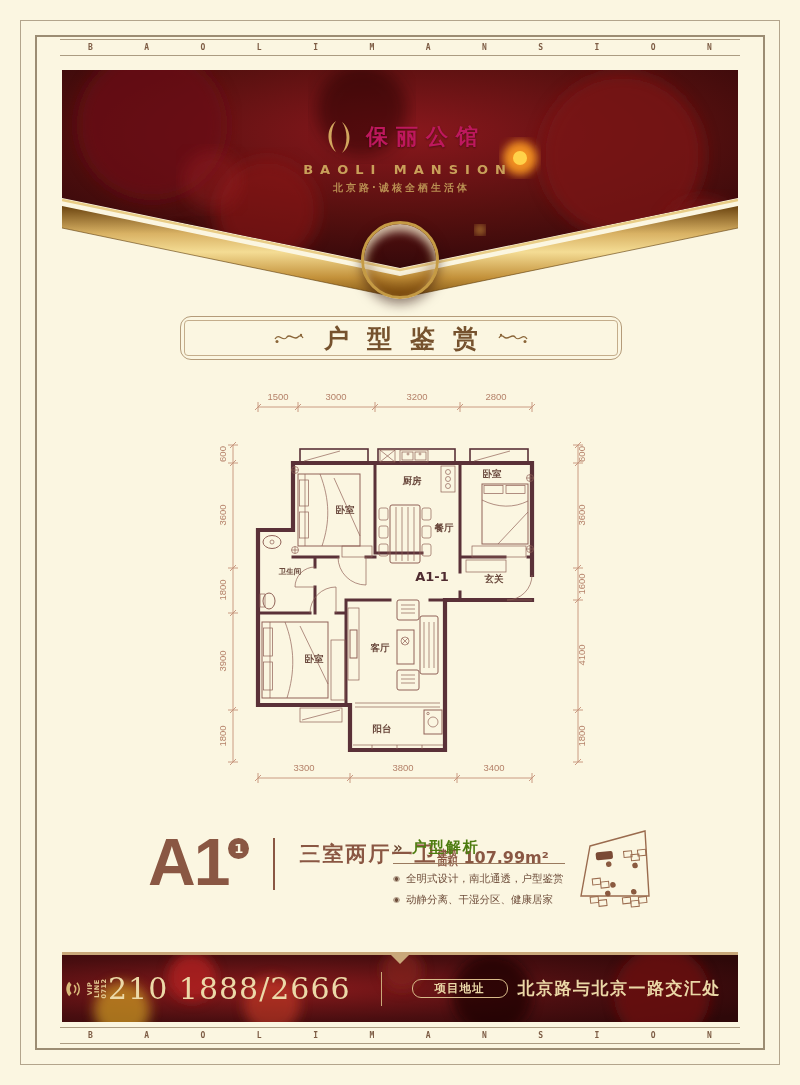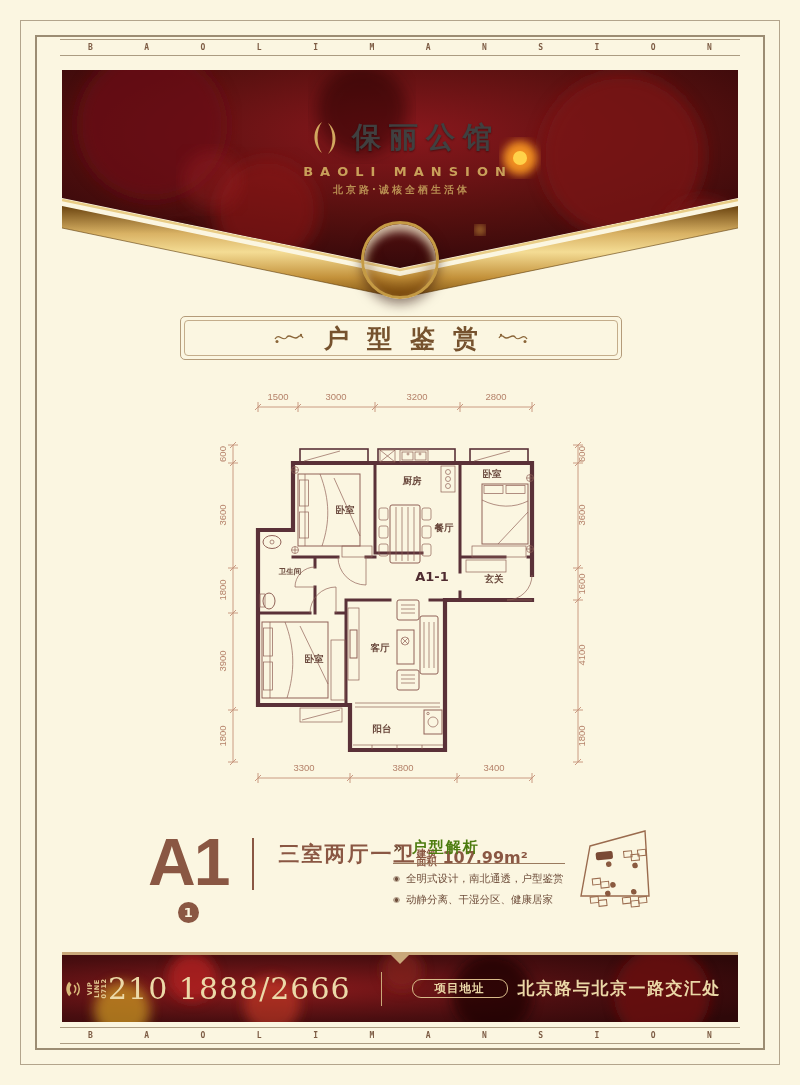--- a/index.html
+++ b/index.html
@@ -13,48 +13,48 @@
          border-bottom:1px solid #ab9c82;display:flex;justify-content:space-between;align-items:center;
          padding:0 28px;box-sizing:border-box;font-family:"DejaVu Sans Mono",monospace;
          font-size:8px;font-weight:bold;color:#7d5c44;}
   .strip-top{top:39px;} .strip-bottom{top:1027px;}
   
   .banner-top{position:absolute;left:62px;top:70px;width:676px;height:232px;}
   .banner-top svg.bg{position:absolute;left:0;top:0;}
   .logo-block{position:absolute;left:0;top:48px;width:676px;display:flex;flex-direction:column;
               align-items:center;}
   .logo-row{display:flex;align-items:center;gap:10px;}
-  .logo-cn{font-size:29px;font-weight:bold;color:#404040;letter-spacing:8px;margin-right:-8px;
+  .logo-cn{font-size:22px;font-weight:bold;color:#be185d;letter-spacing:8px;margin-right:-8px;
            text-shadow:0 1px 2px rgba(0,0,0,.4);}
   .logo-en{margin-top:6px;font-size:13px;color:#c9a05a;letter-spacing:7px;margin-right:-7px;font-weight:bold;margin-left:9px;}
   .logo-tag{margin-top:4px;font-size:10px;color:#b98f52;letter-spacing:3px;margin-right:-3px;font-weight:bold;}
   .sphere{position:absolute;left:299px;top:151px;width:78px;height:78px;border-radius:50%;
           background:radial-gradient(circle at 38% 30%,#fdf2c6 0%,#f5d27e 22%,#dca747 52%,#aa701d 80%,#femergency 100%,#8a5812 100%);
           border:3px solid #c59b45;box-sizing:border-box;
           box-shadow:0 5px 12px rgba(40,10,5,.5), inset 0 7px 10px rgba(255,250,220,.75), inset 0 -10px 16px rgba(110,55,0,.55);}
   
   .title-box{position:absolute;left:180px;top:316px;width:440px;height:42px;border:1px solid #b49b79;
-             border-radius:5px;display:flex;align-items:center;justify-content:center;gap:20px;}
+             border-radius:11px;display:flex;align-items:center;justify-content:center;gap:20px;}
   .title-box .inner-frame{position:absolute;inset:3px;border:1px solid #c4ad8b;border-radius:4px;}
   .section-title{font-size:25px;font-weight:bold;color:#76522e;letter-spacing:18px;margin-right:-18px;}
   
   .floorplan{position:absolute;left:190px;top:383px;}
   .w4{stroke:#5a3138;stroke-width:4.2;fill:none;stroke-linecap:square}
   .w3{stroke:#5a3138;stroke-width:3;fill:none;stroke-linecap:square}
   .w2{stroke:#5a3138;stroke-width:1.6;fill:none}
   .fl{stroke:#916258;stroke-width:1;fill:none}
   .fd{stroke:#916258;stroke-width:.7;fill:none}
   .dim{stroke:#c49178;stroke-width:.9;fill:none}
   .dt{fill:#b5826a;font-size:9.5px;font-family:"Liberation Sans",sans-serif;text-anchor:middle}
   .rl{fill:#6b4a3e;font-size:9.5px;text-anchor:middle;font-weight:bold}
   .rs{font-size:7.5px}
   .ul{fill:#4f2b30;font-size:13px;font-weight:bold;text-anchor:middle}
   
   .unit-info{position:absolute;left:148px;top:830px;display:flex;align-items:flex-start;}
-  .unit-name-wrap{position:relative;display:flex;align-items:center;flex-direction:column;}
+  .unit-name-wrap{position:relative;display:flex;align-items:flex-start;}
   .unit-name{font-family:"Liberation Sans",sans-serif;font-size:66px;line-height:64px;font-weight:bold;
              color:#8a5743;letter-spacing:-2px;}
   .unit-sup{width:21px;height:21px;border-radius:50%;background:#8a5743;color:#fbf6e1;font-size:13px;
             font-weight:bold;display:flex;align-items:center;justify-content:center;margin-top:8px;}
   .unit-divider{width:2px;height:52px;background:#8a5743;margin:8px 24px 0 24px;}
   .unit-right{display:flex;flex-direction:row;margin-top:10px;}
   .unit-layout{font-size:21px;font-weight:bold;color:#8a5743;letter-spacing:2px;}
   .unit-area-row{display:flex;align-items:center;gap:6px;margin-top:7px;}
   .area-label{display:flex;flex-direction:column;font-size:10px;line-height:7.5px;color:#8a5743;font-weight:bold;}
   .area-value{font-size:16px;font-weight:bold;color:#8a5743;}

